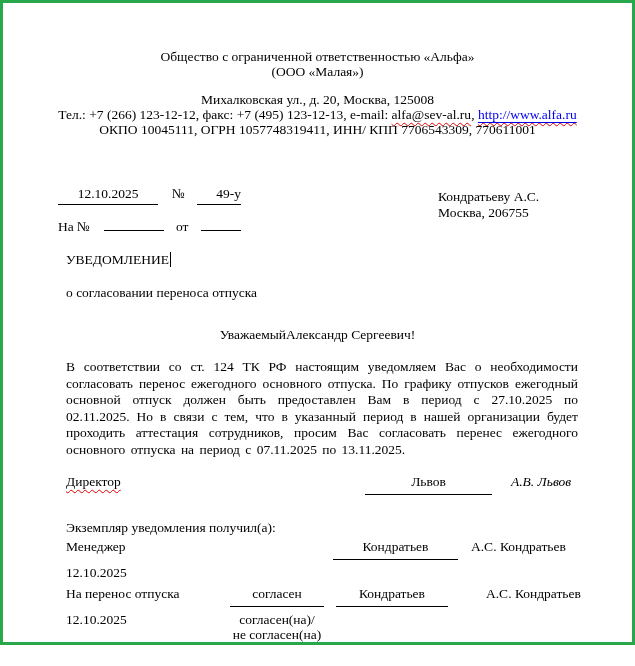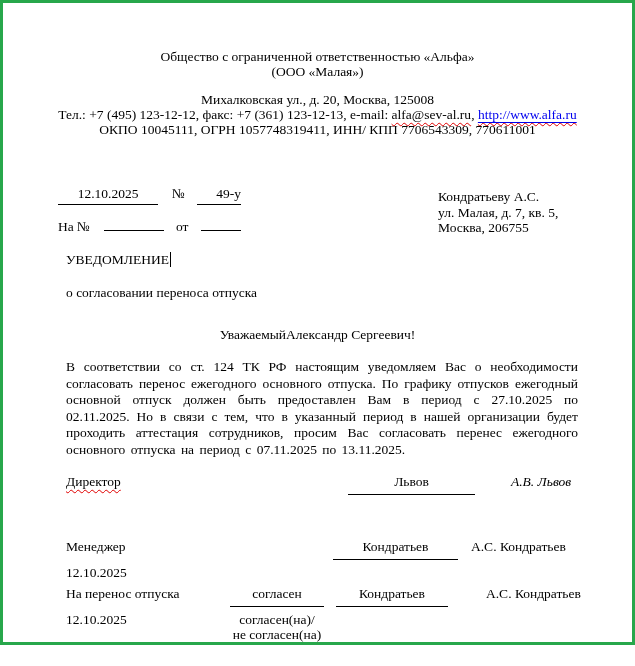--- a/index.html
+++ b/index.html
@@ -70,48 +70,48 @@
 </head>
 <body>
 
 <div class="page">
 
   <div class="abs header">
     <div>Общество с ограниченной ответственностью «Альфа»</div>
     <div>(ООО «Малая»)</div>
     <div class="addr-block">
       <div>Михалковская ул., д. 20, Москва, 125008</div>
-      <div><span>Тел.: +7 (495) 123-12-12, факс: +7 (361) 123-12-13, e-mail: </span><span class="misspell">alfa@sev-al.ru</span><span>, </span><span class="misspell"><a class="site-link">http://www.alfa.ru</a></span></div>
+      <div><span>Тел.: +7 (266) 123-12-12, факс: +7 (495) 123-12-13, e-mail: </span><span class="misspell">alfa@sev-al.ru</span><span>, </span><span class="misspell"><a class="site-link">http://www.alfa.ru</a></span></div>
       <div>ОКПО 10045111, ОГРН 1057748319411, ИНН/ КПП 7706543309, 770611001</div>
     </div>
   </div>
 
   <div class="abs ref-block">
     <div class="ref-row1"><span class="fill-line date-fill">12.10.2025</span><span class="no-sign">№</span><span class="fill-line num-fill">49-у</span></div>
     <div class="ref-row2"><span>На №</span><span class="blank-line" style="width:60px;margin-left:14px;"></span><span style="margin-left:12px;">от</span><span class="blank-line" style="width:40px;margin-left:13px;"></span></div>
   </div>
 
   <div class="abs recipient">
     <div>Кондратьеву А.С.</div>
-    <div>ул. Малая, д. 7, кв. 5,</div>
     <div>Москва, 206755</div>
   </div>
 
   <div class="abs doc-title"><span>УВЕДОМЛЕНИЕ</span><span class="caret"></span></div>
 
   <div class="abs subject">о согласовании переноса отпуска</div>
 
   <div class="abs greeting">УважаемыйАлександр Сергеевич!</div>
 
   <div class="abs body-par">В соответствии со ст. 124 ТК РФ настоящим уведомляем Вас о необходимости согласовать перенос ежегодного основного отпуска. По графику отпусков ежегодный основной отпуск должен быть предоставлен Вам в период с 27.10.2025 по 02.11.2025. Но в связи с тем, что в указанный период в нашей организации будет проходить аттестация сотрудников, просим Вас согласовать перенес ежегодного основного отпуска на период с 07.11.2025 по 13.11.2025.</div>
 
   <div class="abs" style="top:471px;left:63px;"><span class="misspell">Директор</span></div>
-  <div class="abs sig-line" style="top:471px;left:345px;width:127px;">Львов</div>
+  <div class="abs sig-line" style="top:471px;left:362px;width:127px;">Львов</div>
   <div class="abs" style="top:471px;left:508px;font-style:italic;">А.В. Львов</div>
 
+  <div class="abs" style="top:517px;left:63px;">Экземпляр уведомления получил(а):</div>
 
   <div class="abs" style="top:536px;left:63px;">Менеджер</div>
   <div class="abs sig-line" style="top:536px;left:330px;width:125px;">Кондратьев</div>
   <div class="abs" style="top:536px;left:468px;">А.С. Кондратьев</div>
   <div class="abs" style="top:562px;left:63px;">12.10.2025</div>
 
   <div class="abs" style="top:583px;left:63px;">На перенос отпуска</div>
   <div class="abs sig-line" style="top:583px;left:227px;width:94px;">согласен</div>
   <div class="abs sig-line" style="top:583px;left:333px;width:112px;">Кондратьев</div>
   <div class="abs" style="top:583px;left:483px;">А.С. Кондратьев</div>

